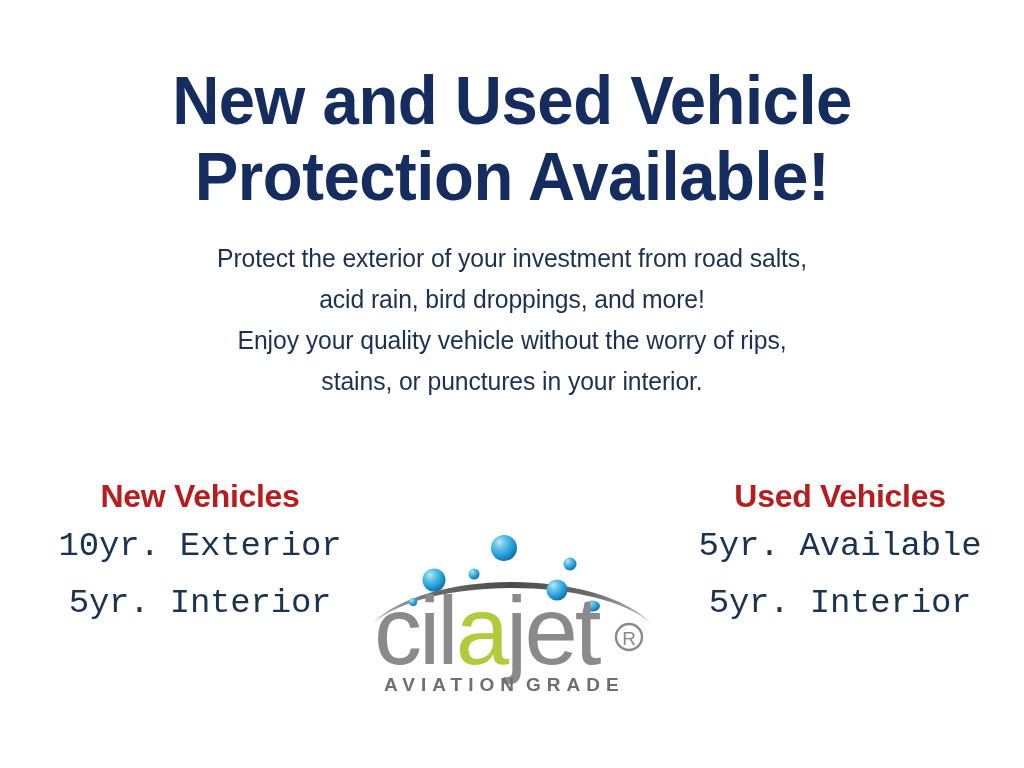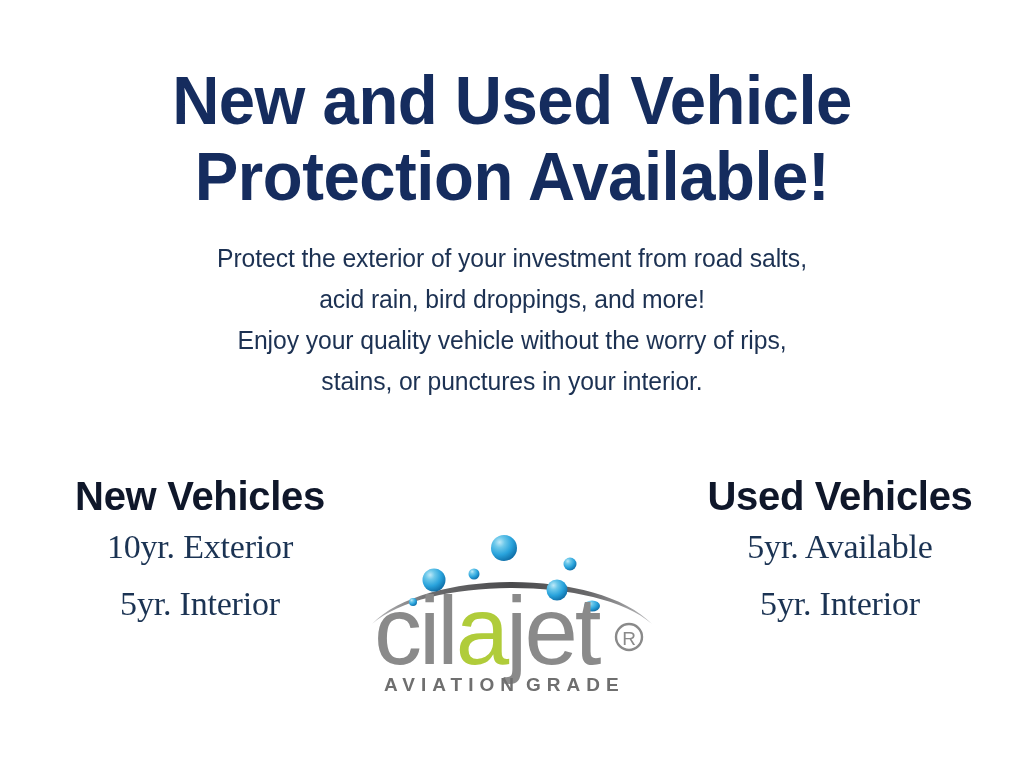--- a/index.html
+++ b/index.html
@@ -80,29 +80,29 @@
     text-align: center;
     color: #16305c;
   }
   .col-left  { left: 0px; }
   .col-right { left: 640px; text-align: center; }
 
   .col-heading {
     display: block;
     font-family: "Liberation Sans", sans-serif;
     font-weight: bold;
-    font-size: 40px;
+    font-size: 32px;
     line-height: 44px;
-    color: #0f172a;
+    color: #b91c1c;
     letter-spacing: -0.3px;
     white-space: nowrap;
   }
   .col-item {
     display: block;
-    font-family: Liberation Serif, serif;
+    font-family: Liberation Mono, monospace;
     font-weight: normal;
     font-size: 34px;
     line-height: 57px;
     color: #1b3353;
     letter-spacing: -0.2px;
     white-space: nowrap;
   }
 
   
   .logo {

